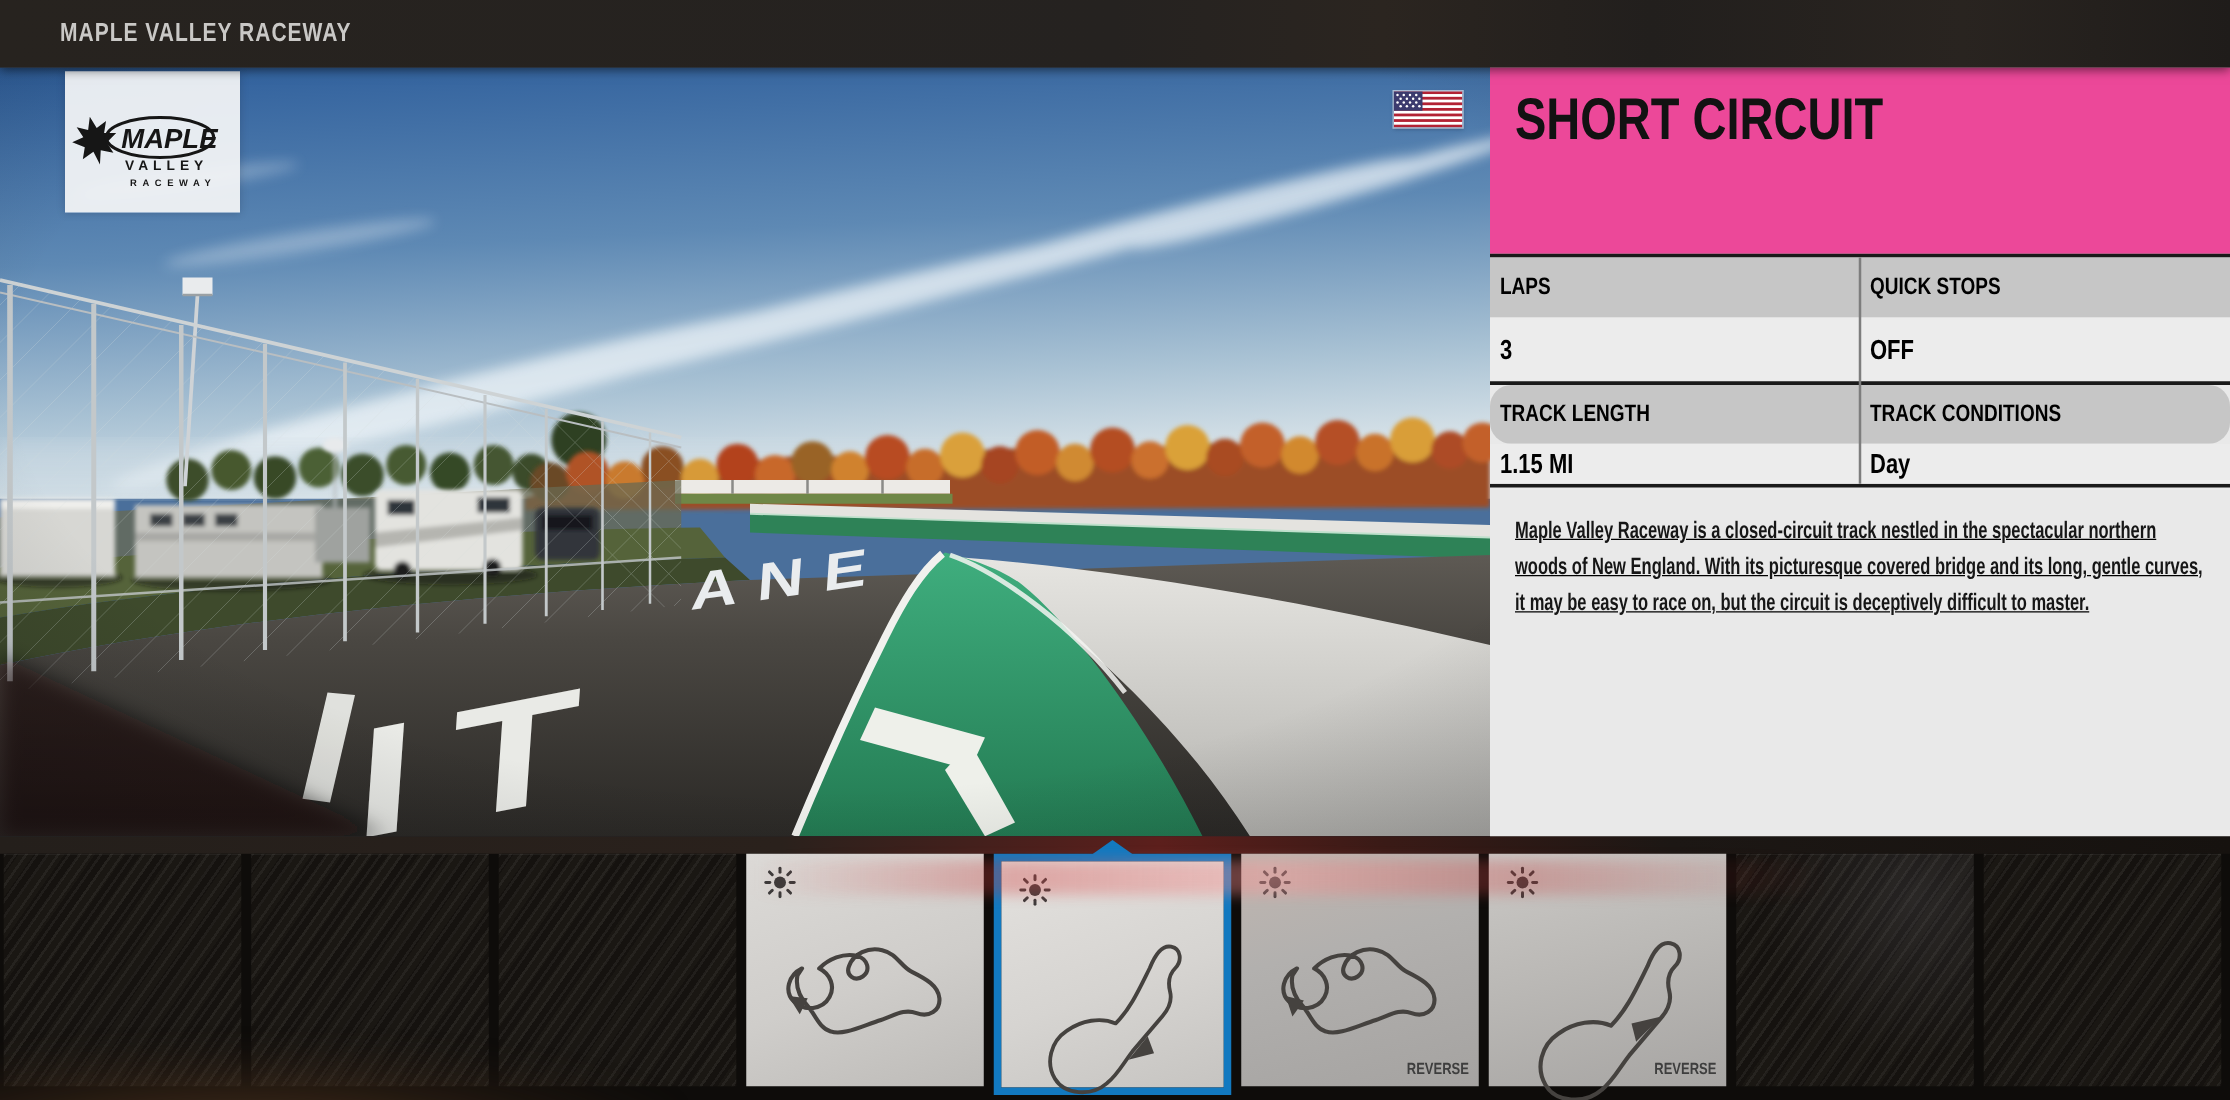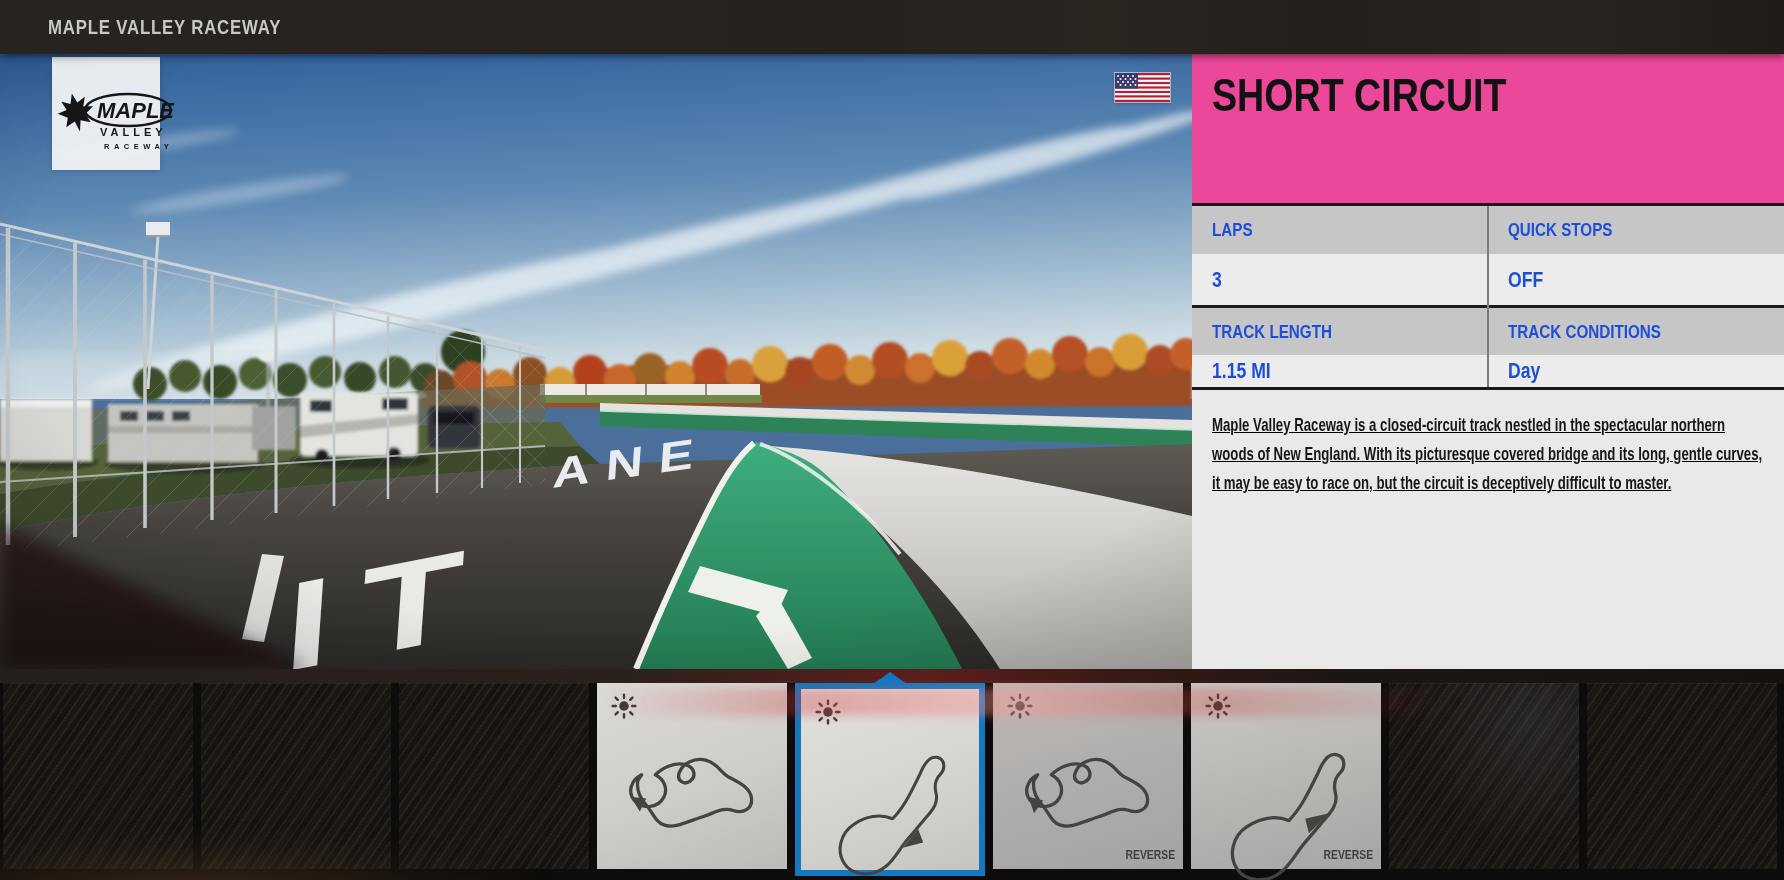--- a/index.html
+++ b/index.html
@@ -13,38 +13,38 @@
     box-shadow:0 2px 8px rgba(0,0,0,.55);display:flex;align-items:center;}
   .topbar-title{margin-left:48px;font-size:21px;color:#c9c8c6;letter-spacing:1px;}
 
   .condensed{display:inline-block;transform:scaleX(.8);transform-origin:0 50%;
              white-space:nowrap;font-weight:700;}
   .condensed.right{transform-origin:100% 50%;}
 
   
   .photo{position:absolute;left:0;top:54px;width:1192px;height:615px;overflow:hidden;z-index:1;background:#4a6f9b;}
   .photo svg.scene{position:absolute;inset:0;}
-  .track-logo{position:absolute;left:52px;top:3px;width:108px;height:113px;
+  .track-logo{position:absolute;left:52px;top:3px;width:140px;height:113px;
     background:rgba(244,245,246,.93);box-shadow:0 1px 6px rgba(30,40,60,.25);text-decoration:underline;}
   .flag{position:absolute;left:1115px;top:19px;width:55px;height:29px;
     box-shadow:0 1px 3px rgba(20,30,50,.4);outline:1px solid rgba(255,255,255,.55);}
 
   
   .panel{position:absolute;left:1192px;top:54px;width:592px;height:615px;z-index:2;background:#e9e9e9;}
   .panel-head{height:149px;background:#ec4899;padding:16px 0 0 20px;}
   .panel-head h1{margin:0;font-size:47px;line-height:1.05;color:#121212;letter-spacing:0;}
   .stats{position:relative;border-top:3px solid #1a1a1a;border-bottom:3px solid #1a1a1a;}
   .stats::after{content:"";position:absolute;left:calc(50% - 1px);top:0;bottom:0;width:2px;background:#7d7d7d;}
   .row{display:grid;grid-template-columns:1fr 1fr;}
   .row.hdr1{height:48px;background:#c6c6c6;}
   .row.val1{height:51px;background:#ececec;}
-  .row.hdr2{height:47px;background:#c6c6c6;}
+  .row.hdr2{height:47px;background:#c6c6c6;border-radius:17px;}
   .row.val2{height:32px;background:#ececec;}
   .rule{height:3px;background:#1a1a1a;}
-  .cell{display:flex;align-items:center;padding-left:20px;color:#1d4ed8;overflow:hidden;}
+  .cell{display:flex;align-items:center;padding-left:8px;color:#000000;overflow:hidden;}
   .cell.hdr span{font-size:19px;}
   .cell.val span{font-size:22px;}
   .desc{height:261px;background:#e9e9e9;padding:20px 20px 0 20px;overflow:hidden;text-decoration:underline;}
   .cnd-block{width:144%;transform:scaleX(.695);transform-origin:0 0;
     font-weight:700;font-size:19px;line-height:29px;color:#161616;margin:0;}
 
   
   .gapstrip{position:absolute;left:0;top:669px;width:1784px;height:14px;z-index:1;
     background:linear-gradient(90deg,#241f1b 0%,#2a211c 35%,#5c1f1c 52%,#3a1a16 62%,#1c1714 75%,#16120f 100%);}
 

